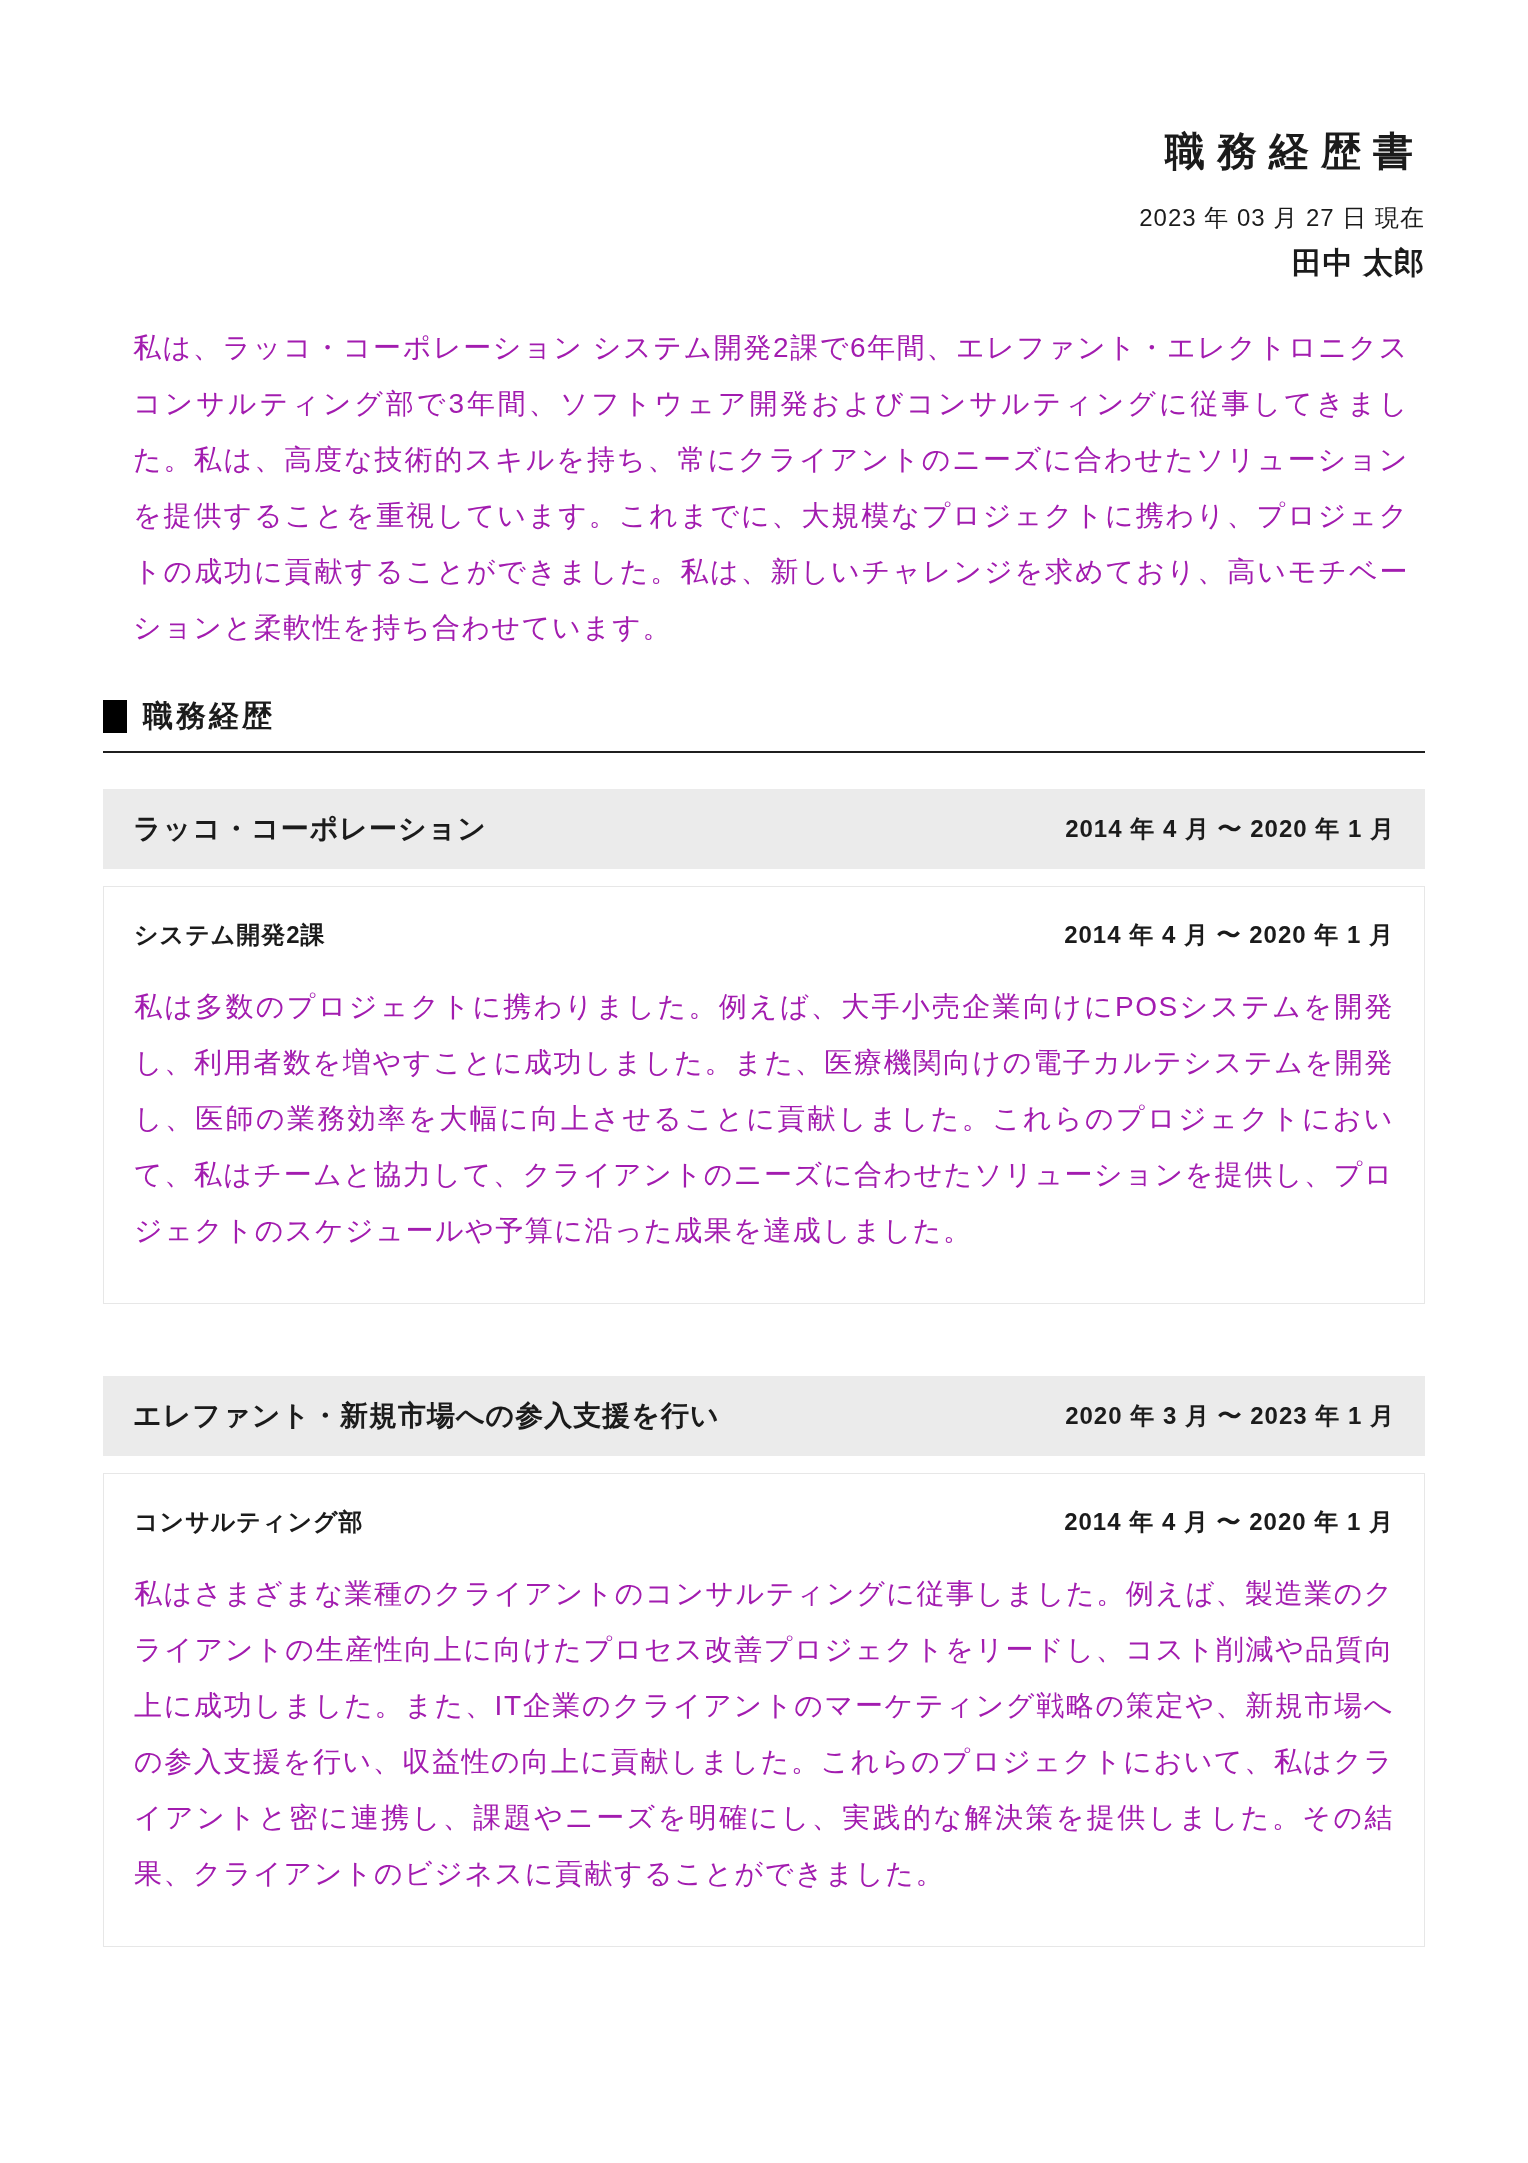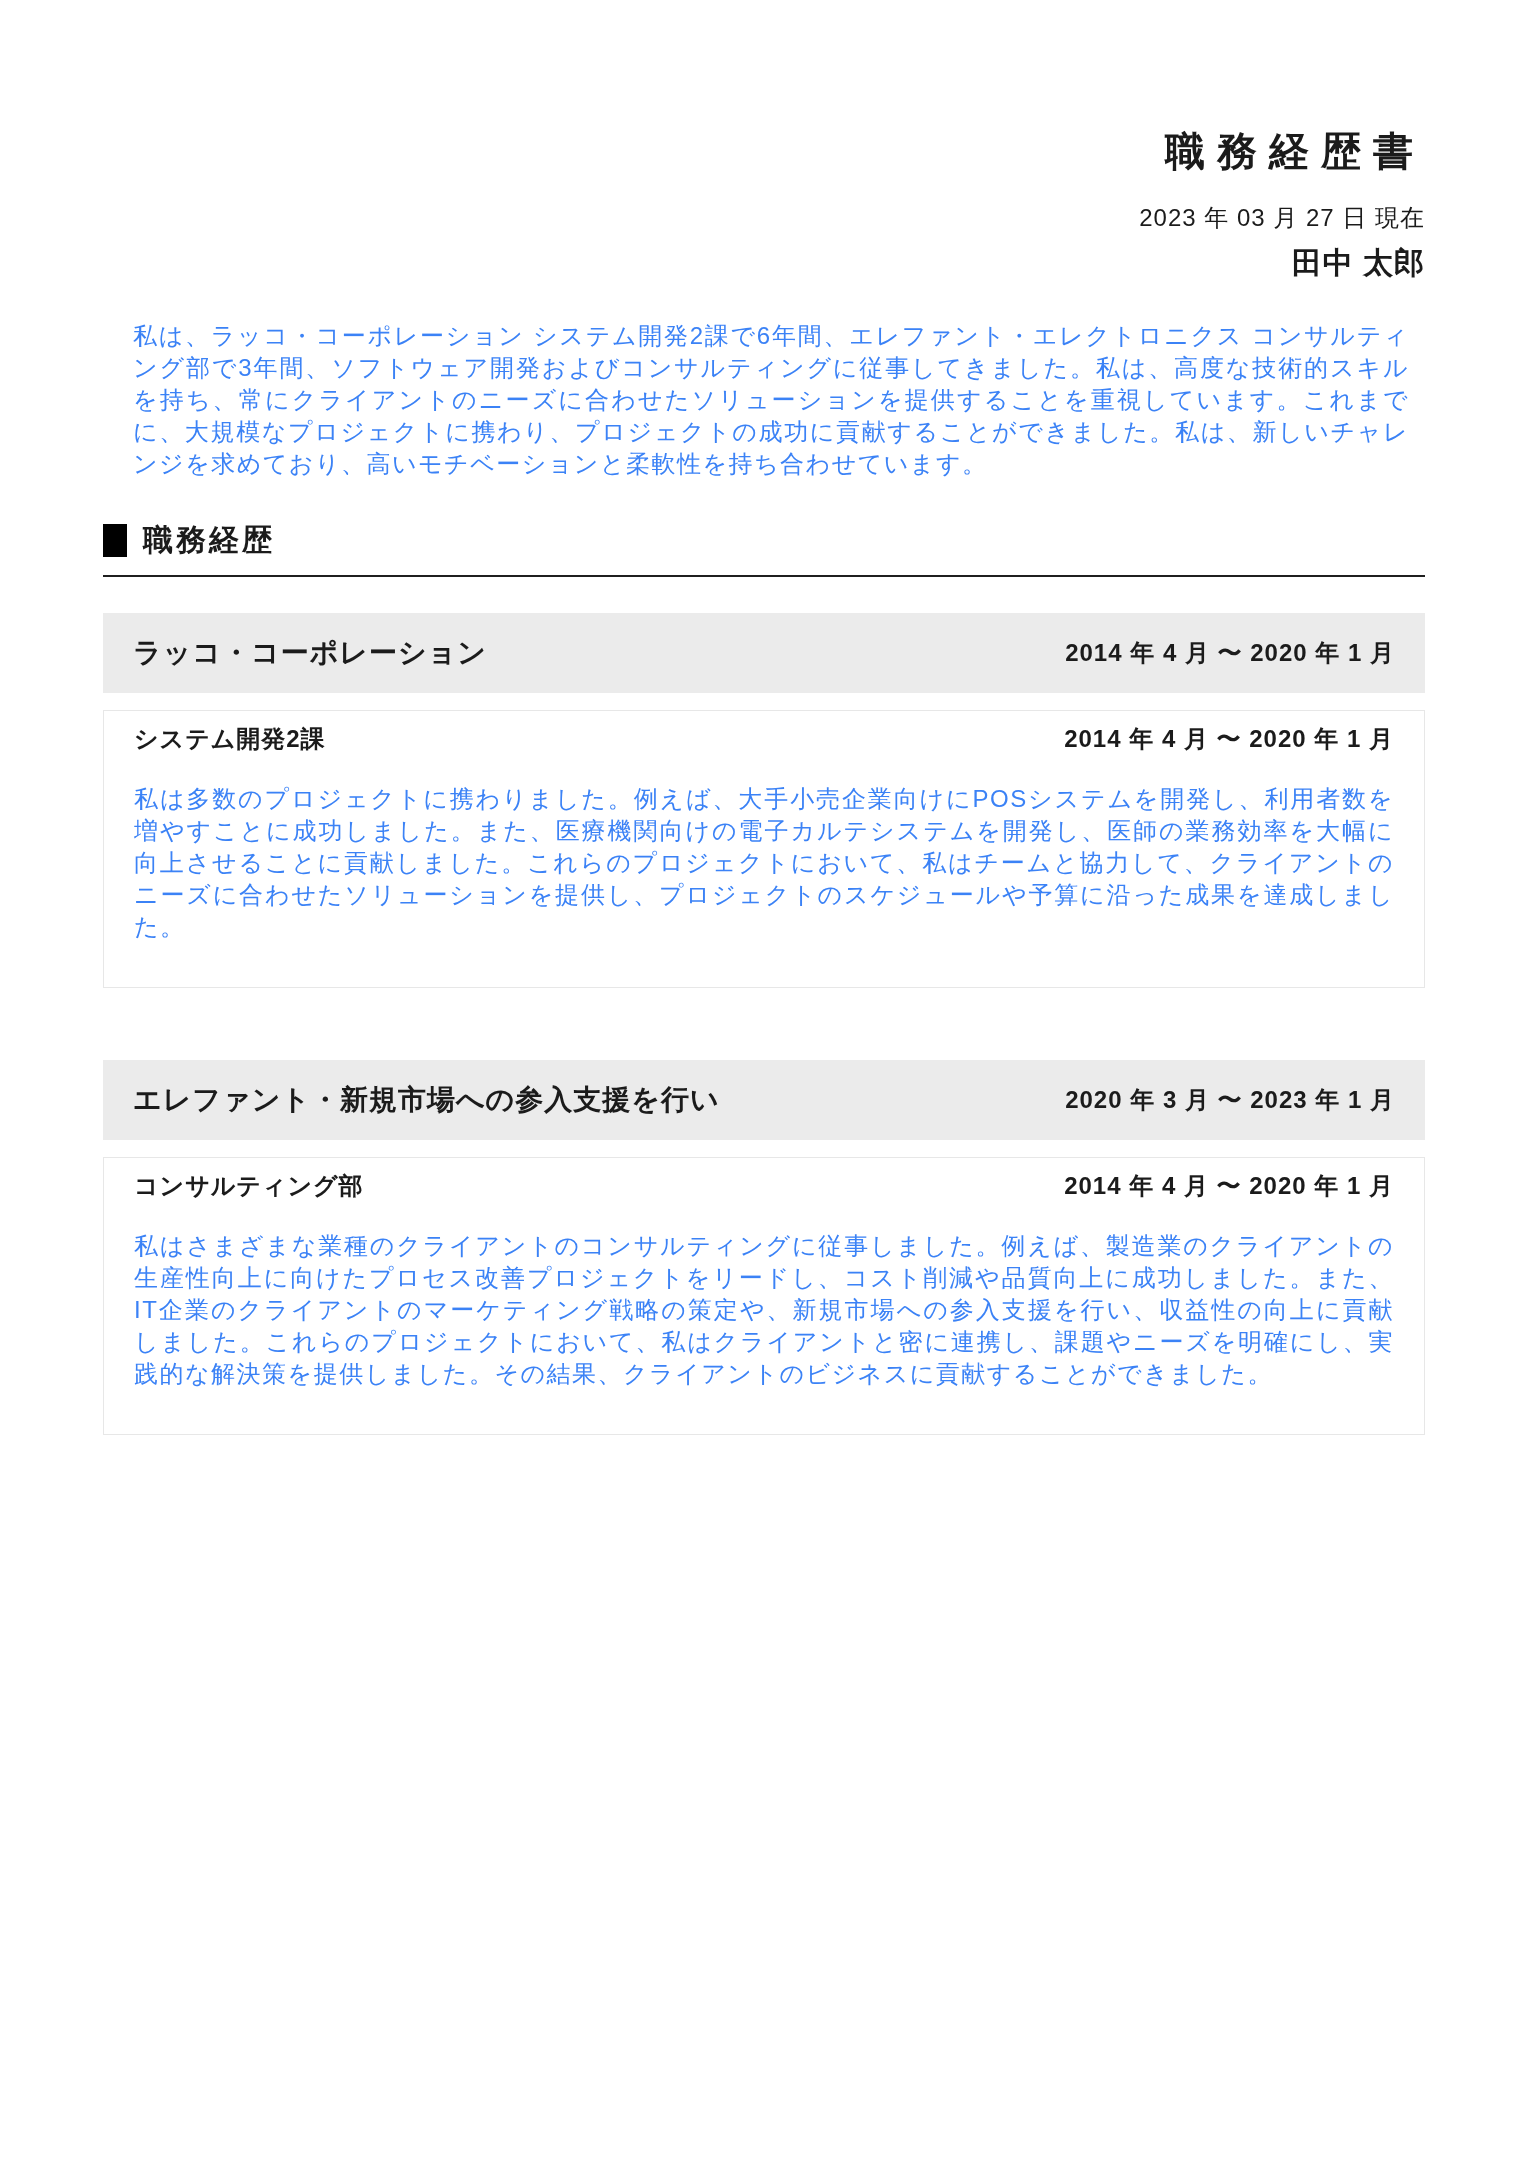--- a/index.html
+++ b/index.html
@@ -64,25 +64,25 @@
     width: 24px;
     height: 33px;
     background: #000000;
     flex: 0 0 auto;
   }
   .section-summary   { margin-top: 48px; }
   .section-work      { margin-top: 40px; }
   .section-skills    { margin-top: 62px; }
   
   .para {
-    font-size: 24px;
-    line-height: 32px;
+    font-size: 28px;
+    line-height: 56px;
     letter-spacing: 1.5px;
     text-align: justify;
-    color: #3b82f6;
+    color: #a21caf;
   }
   .summary-para {
     margin: 38px 16px 0 30px;
   }
   
   .jobs {
     margin-top: 36px;
   }
   .job-card + .job-card {
     margin-top: 72px;
@@ -104,21 +104,21 @@
   }
   .company-period {
     font-size: 24px;
     font-weight: bold;
     letter-spacing: 1px;
   }
   .job-detail-box {
     margin-top: 17px;
     border: 1px solid #e7e7e7;
     background: #ffffff;
-    padding: 12px 30px 44px 30px;
+    padding: 32px 30px 44px 30px;
     box-sizing: border-box;
   }
   .dept-row {
     display: flex;
     justify-content: space-between;
     align-items: center;
   }
   .dept-name {
     font-size: 24px;
     font-weight: bold;

